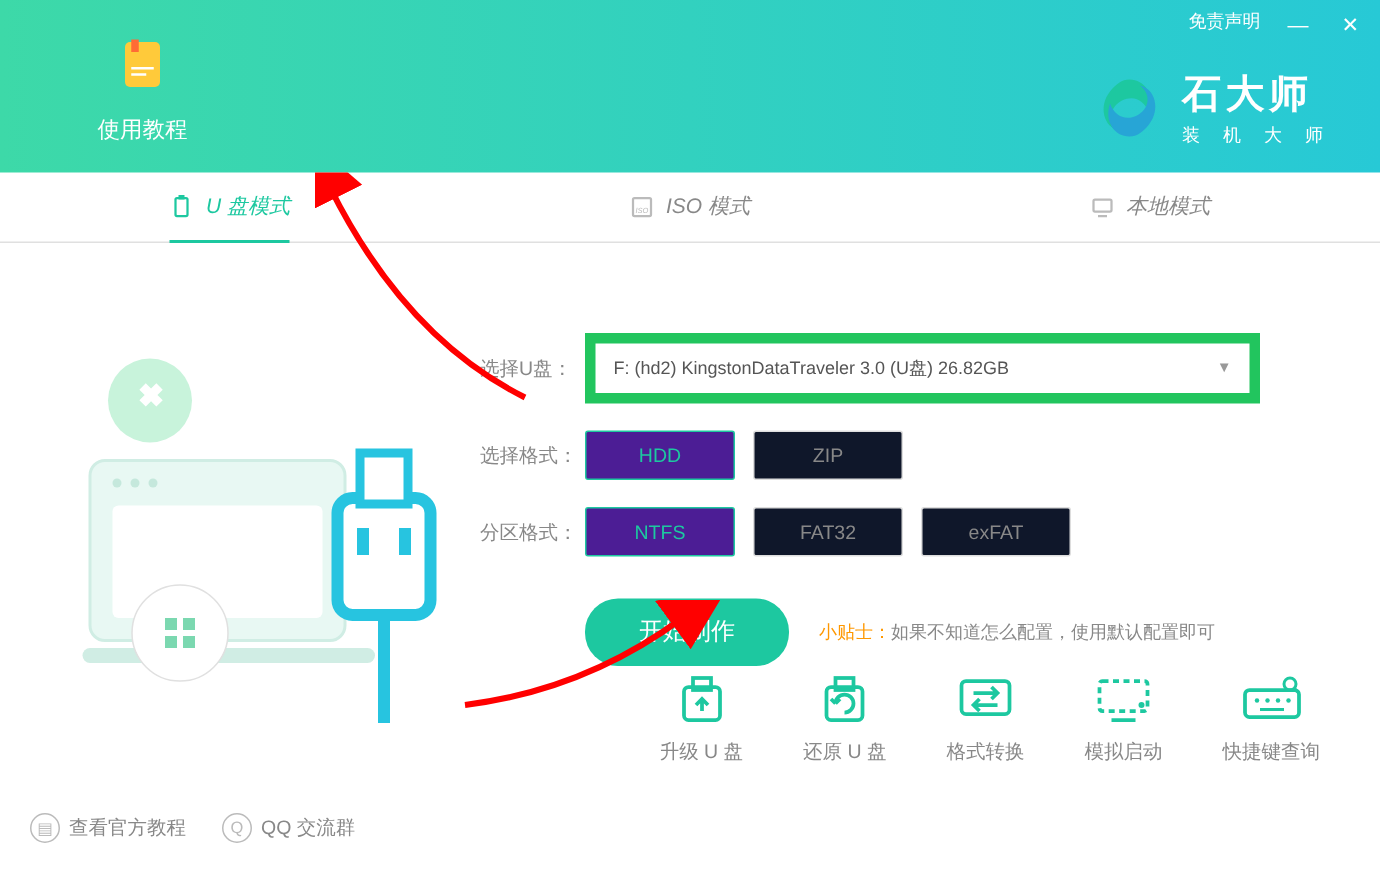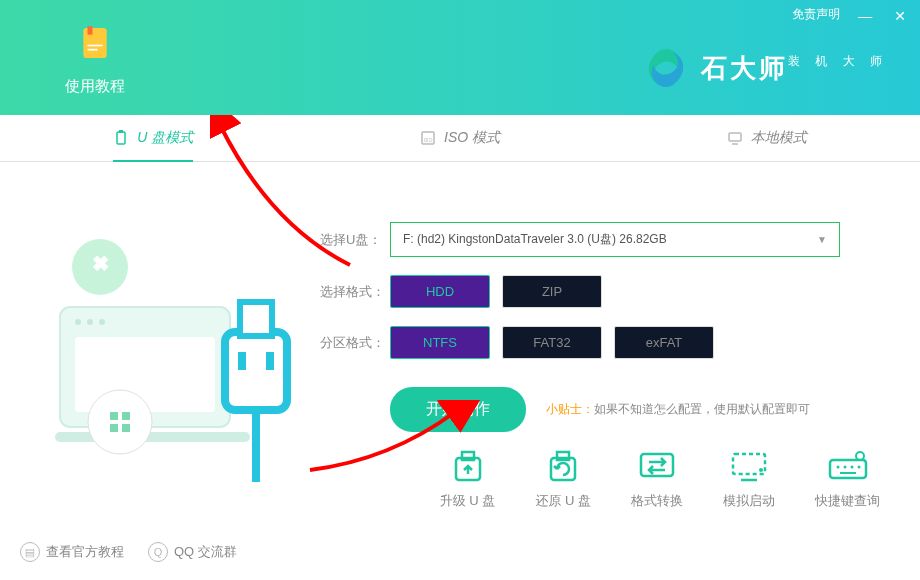--- a/index.html
+++ b/index.html
@@ -9,36 +9,36 @@
   .nav-tabs { display: flex; height: 100%; padding-left: 30px; }
   .nav-tab { width: 130px; display: flex; flex-direction: column; align-items: center; justify-content: center; color: #fff; font-size: 15px; cursor: pointer; gap: 10px; }
   .nav-tab.active { background: rgba(0,0,0,0.1); }
   .nav-icon { width: 48px; height: 48px; display: flex; align-items: center; justify-content: center; }
   
   .title-bar { position: absolute; top: 0; right: 0; display: flex; align-items: flex-start; gap: 14px; padding: 6px 10px; color: #fff; font-size: 12px; }
   .title-btn { cursor: pointer; padding: 2px 4px; font-size: 14px; }
   
   .brand { position: absolute; right: 32px; top: 45px; display: flex; align-items: center; gap: 12px; color: #fff; }
   .brand-logo { width: 46px; height: 46px; }
-  .brand-text { display: flex; flex-direction: row; }
+  .brand-text { display: flex; flex-direction: column; }
   .brand-title { font-size: 26px; font-weight: bold; letter-spacing: 3px; }
   .brand-sub { font-size: 12px; letter-spacing: 6px; margin-top: 2px; }
   
   .mode-tabs { display: flex; border-bottom: 1px solid #e0e0e0; }
   .mode-tab { flex: 1; text-align: center; padding: 14px 0; color: #888; font-size: 14px; cursor: pointer; display: flex; align-items: center; justify-content: center; gap: 8px; font-style: italic; }
   .mode-tab.active { color: #1dc8a0; position: relative; }
   .mode-tab.active::after { content: ""; position: absolute; bottom: -1px; left: 50%; transform: translateX(-50%); width: 80px; height: 2px; background: #1dc8a0; }
   .mode-icon { width: 16px; height: 16px; }
   
   .main { display: flex; padding: 40px 30px 20px 40px; height: 300px; }
   .illustration { width: 260px; position: relative; }
   .form-area { flex: 1; padding-left: 20px; padding-top: 20px; }
   .form-row { display: flex; align-items: center; margin-bottom: 18px; }
   .form-label { width: 70px; color: #888; font-size: 13px; }
-  .select-box { flex: 1; max-width: 450px; border: 1px solid #22c55e; padding: 8px 12px; font-size: 12px; color: #555; background: #fff; display: flex; justify-content: space-between; align-items: center; cursor: pointer; }
+  .select-box { flex: 1; max-width: 450px; border: 7px solid #22c55e; padding: 8px 12px; font-size: 12px; color: #555; background: #fff; display: flex; justify-content: space-between; align-items: center; cursor: pointer; }
   .select-arrow { color: #999; font-size: 10px; }
   
   .btn-group { display: flex; gap: 12px; }
   .opt-btn { width: 100px; padding: 8px 0; text-align: center; border: 1px solid #ddd; color: #888; font-size: 13px; cursor: pointer; background: #0f172a; border-radius: 2px; }
   .opt-btn.selected { border-color: #1dc8a0; color: #1dc8a0; background: #4c1d95; }
   
   .action-row { display: flex; align-items: center; margin-top: 28px; gap: 20px; padding-left: 70px; }
   .primary-btn { background: #1dc8a0; color: #fff; border: none; padding: 12px 36px; font-size: 16px; border-radius: 22px; cursor: pointer; }
   .tip { font-size: 12px; color: #888; }
   .tip-label { color: #ff9800; }

